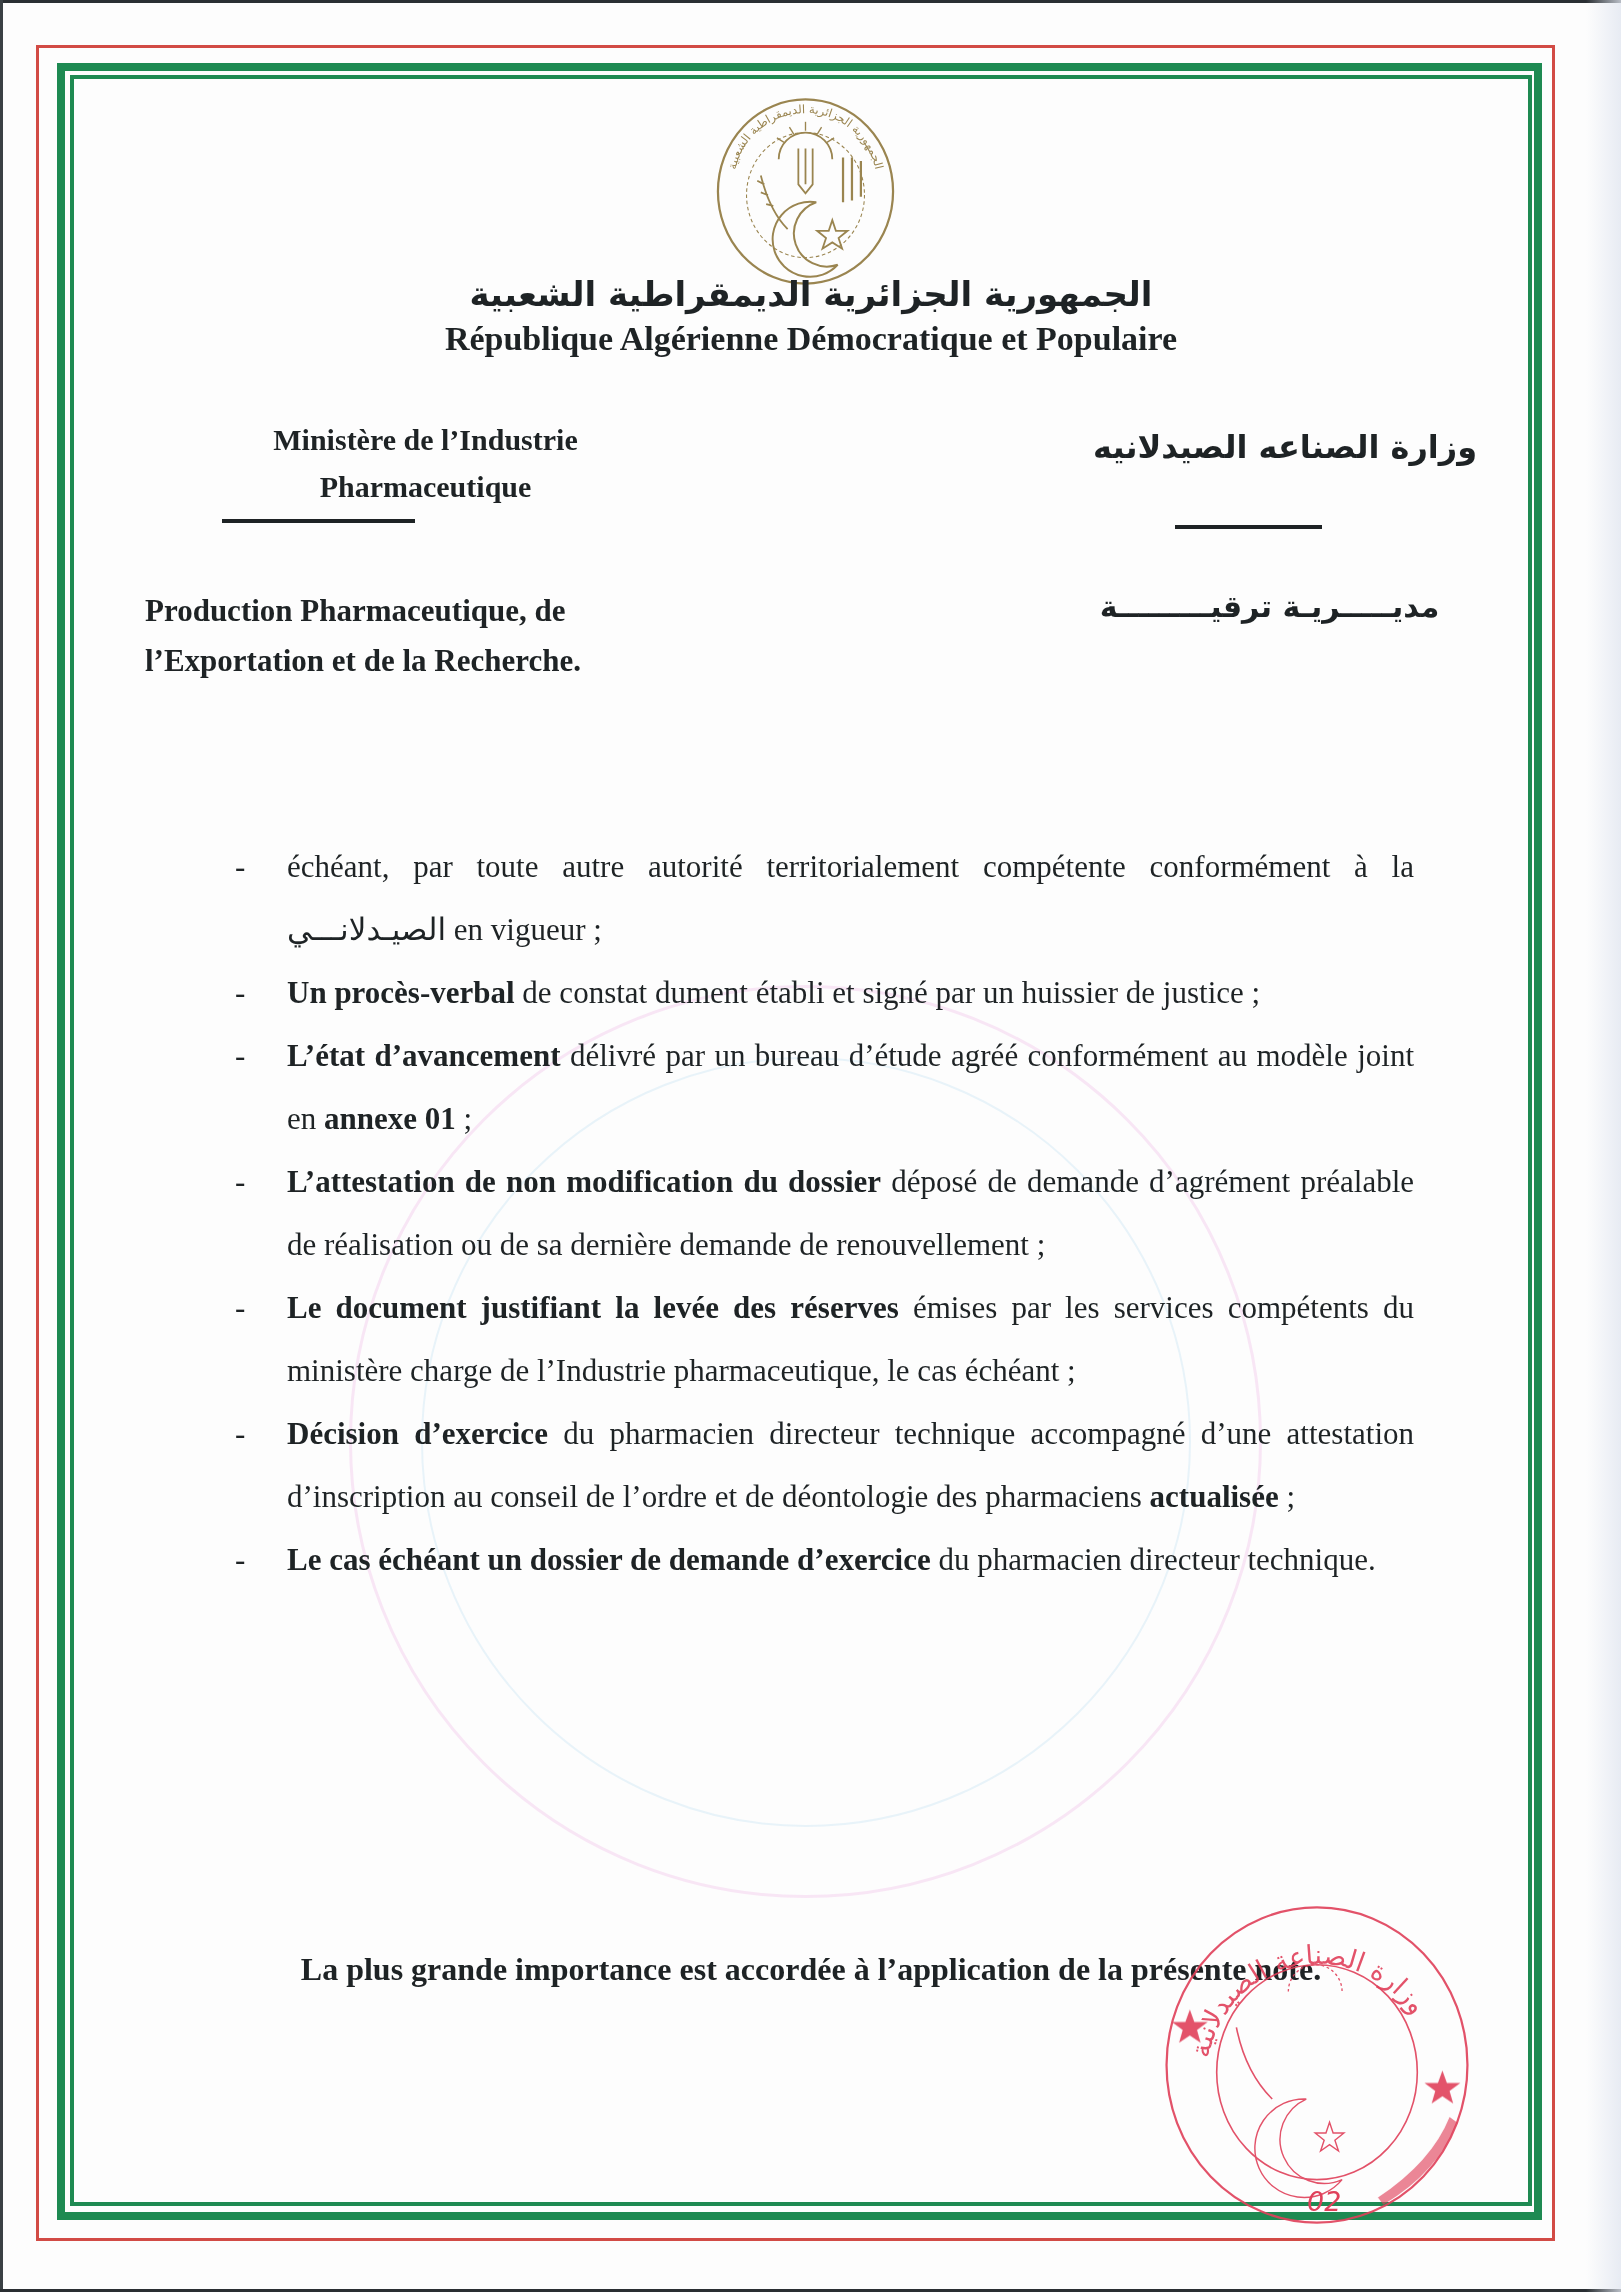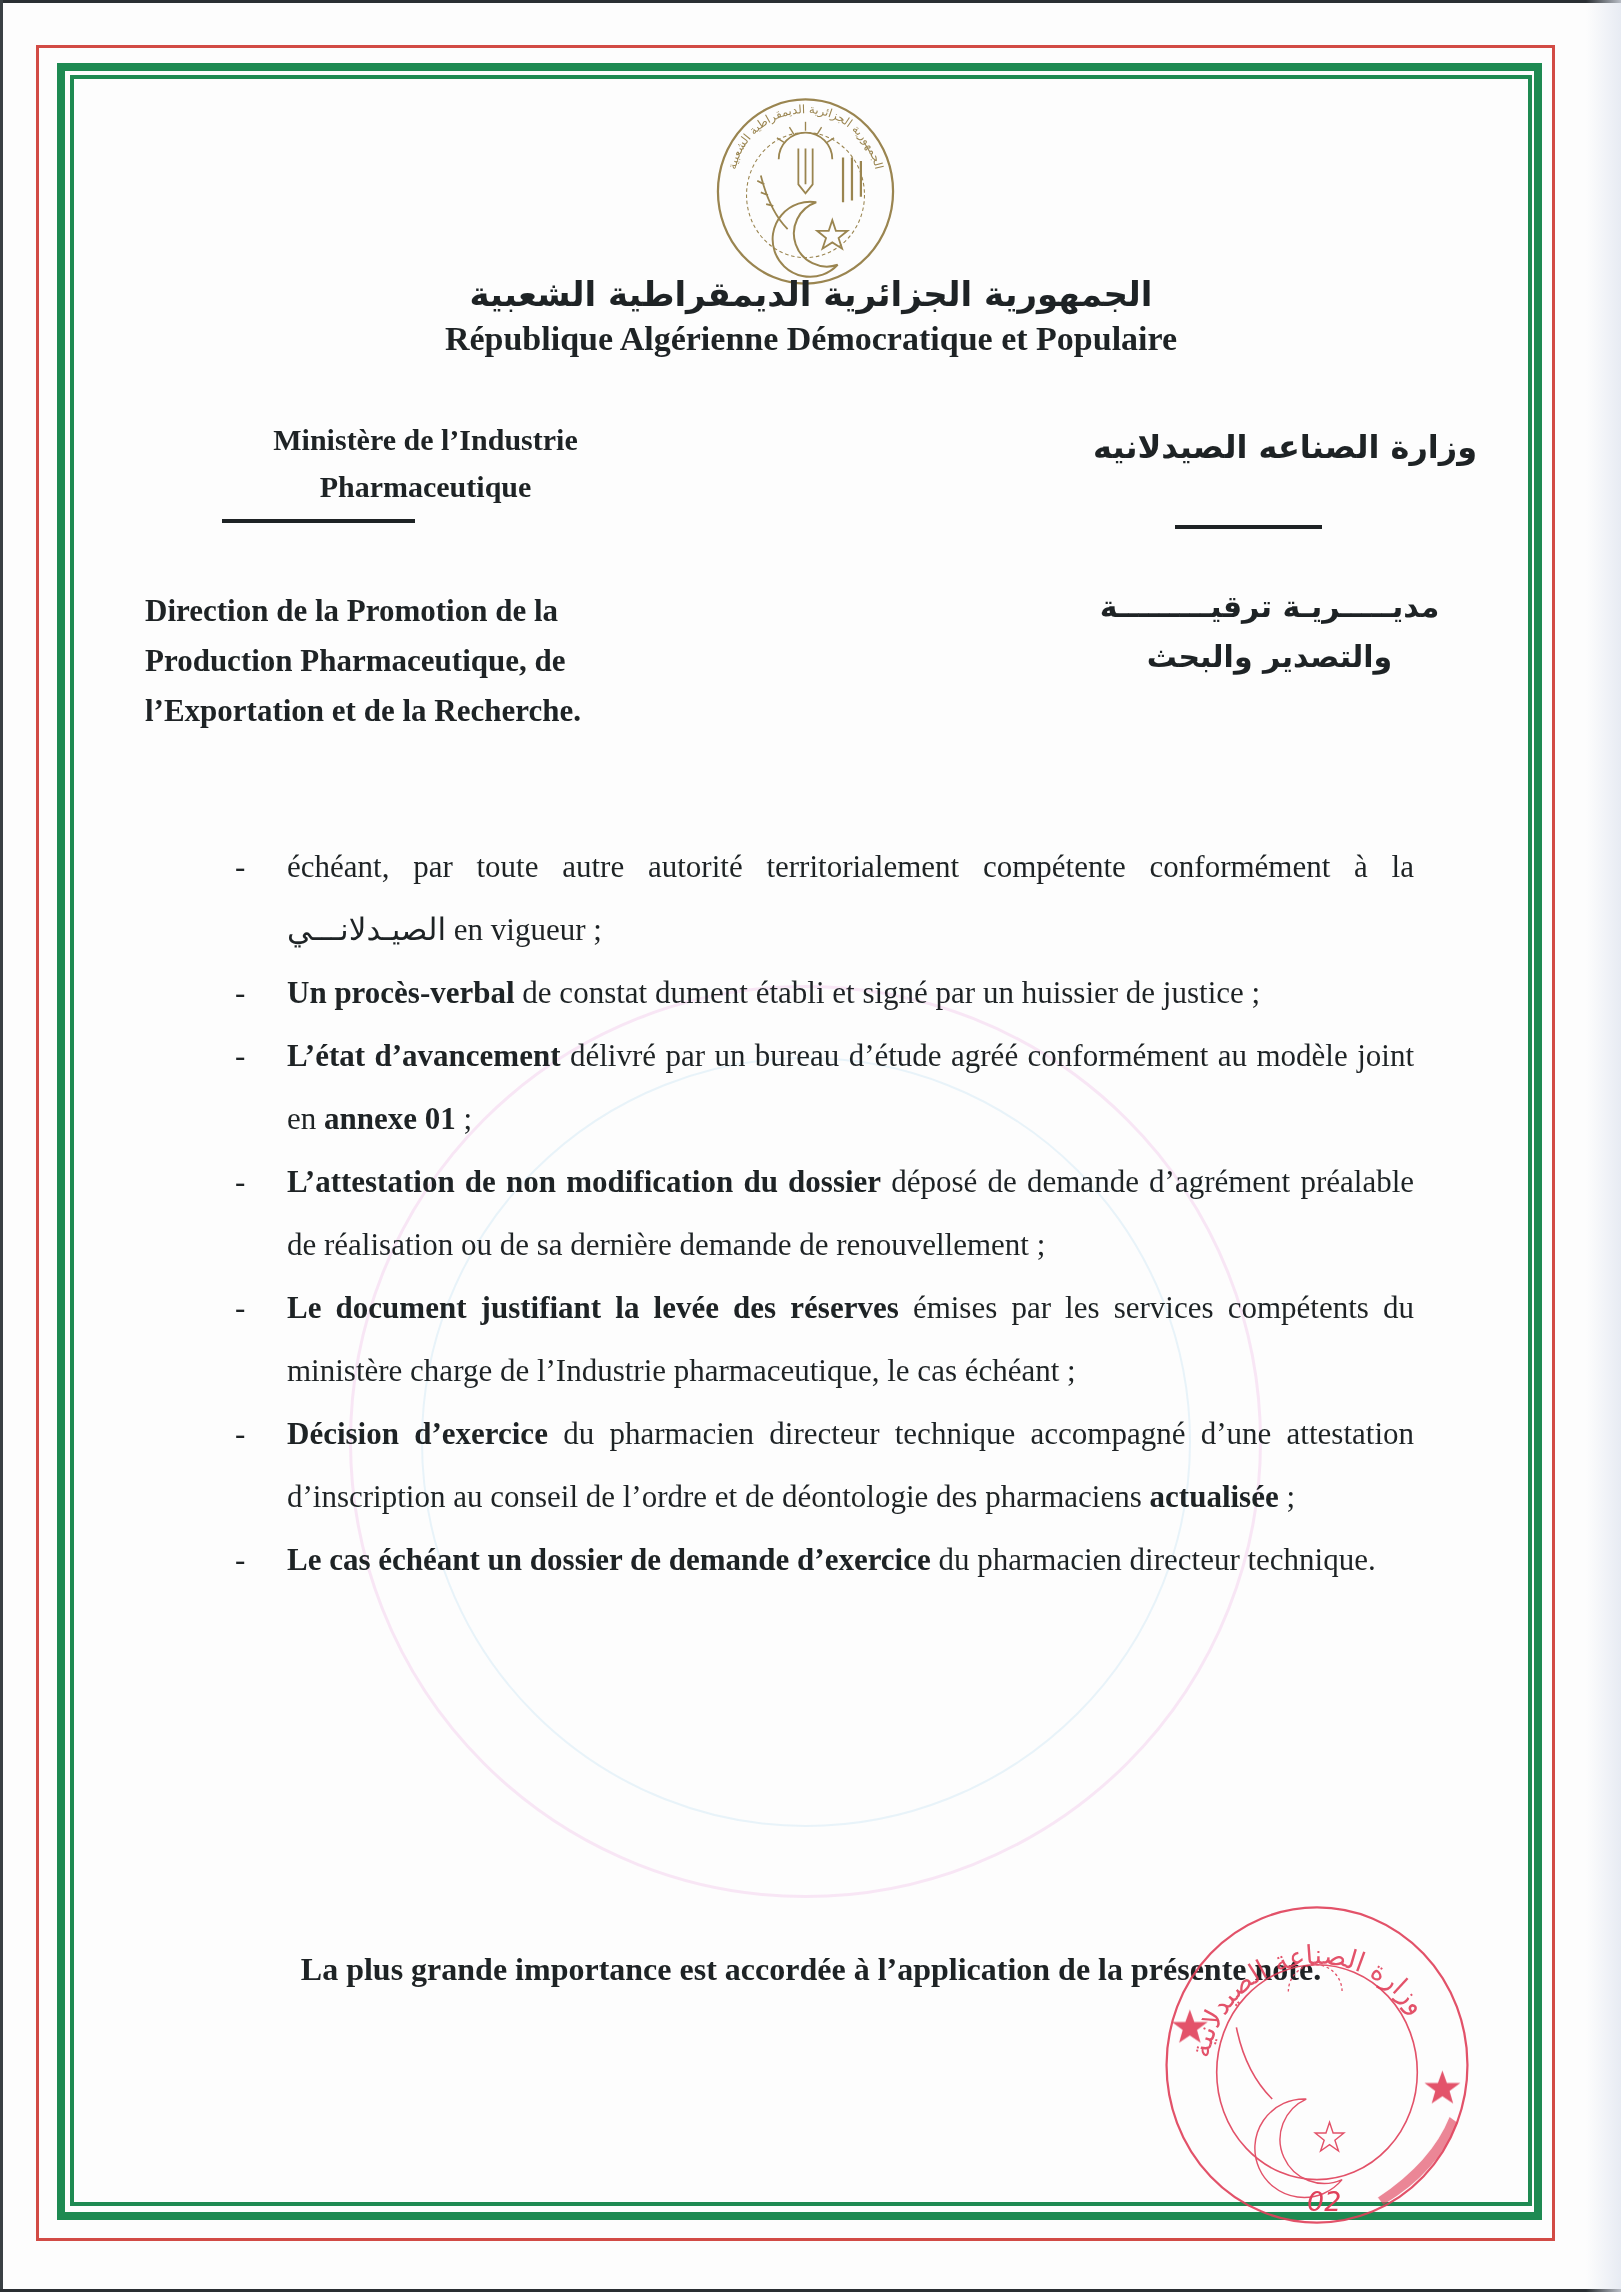--- a/index.html
+++ b/index.html
@@ -99,27 +99,25 @@
 <div class="ministry-fr">
   <div>Ministère de l’Industrie</div>
   <div>Pharmaceutique</div>
 </div>
 <div class="rule-left"></div>
 
 <div class="ministry-ar">وزارة الصناعه الصيدلانيه</div>
 <div class="rule-right"></div>
 
 <div class="direction-fr">
-  <div>Direction de la Promotion de la</div>
   <div>Production Pharmaceutique, de</div>
   <div>l’Exportation et de la Recherche.</div>
 </div>
 <div class="direction-ar">
   <div>مديـــــريـة ترقيـــــــــة</div>
-  <div>والتصدير والبحث</div>
 </div>
 
 <div class="watermark"></div>
 <div class="watermark-inner"></div>
 
 <ul class="items">
   <li class="item">
     <span class="dash">-</span>
     <b></b><span>échéant, par toute autre autorité territorialement compétente conformément à la الصيـدلانـــي en vigueur ;</span>
   </li>

